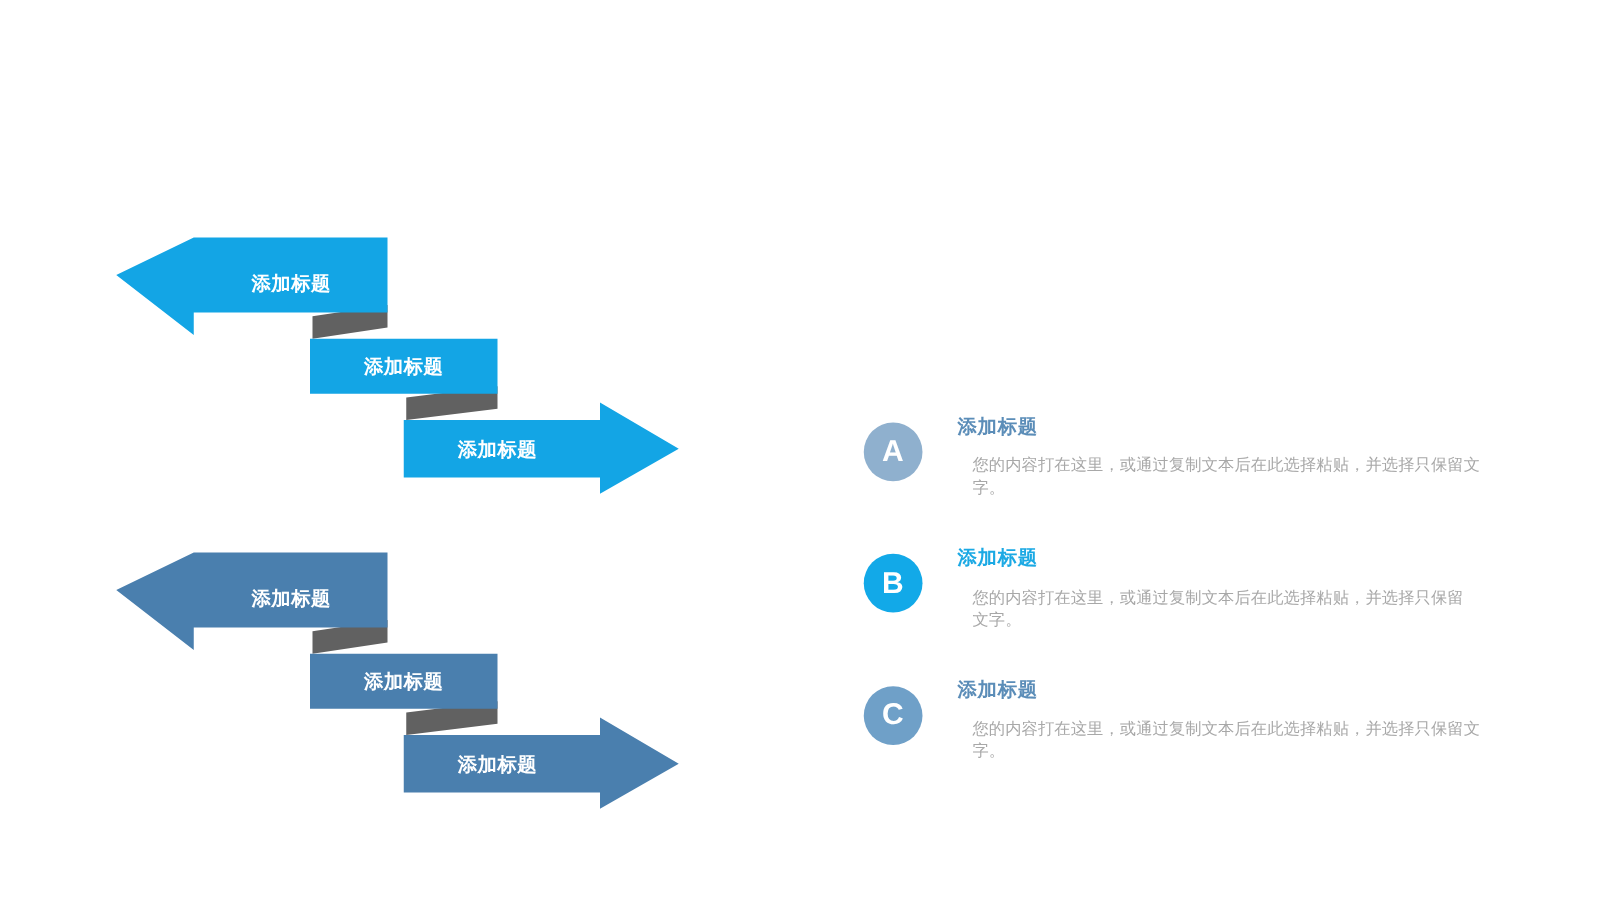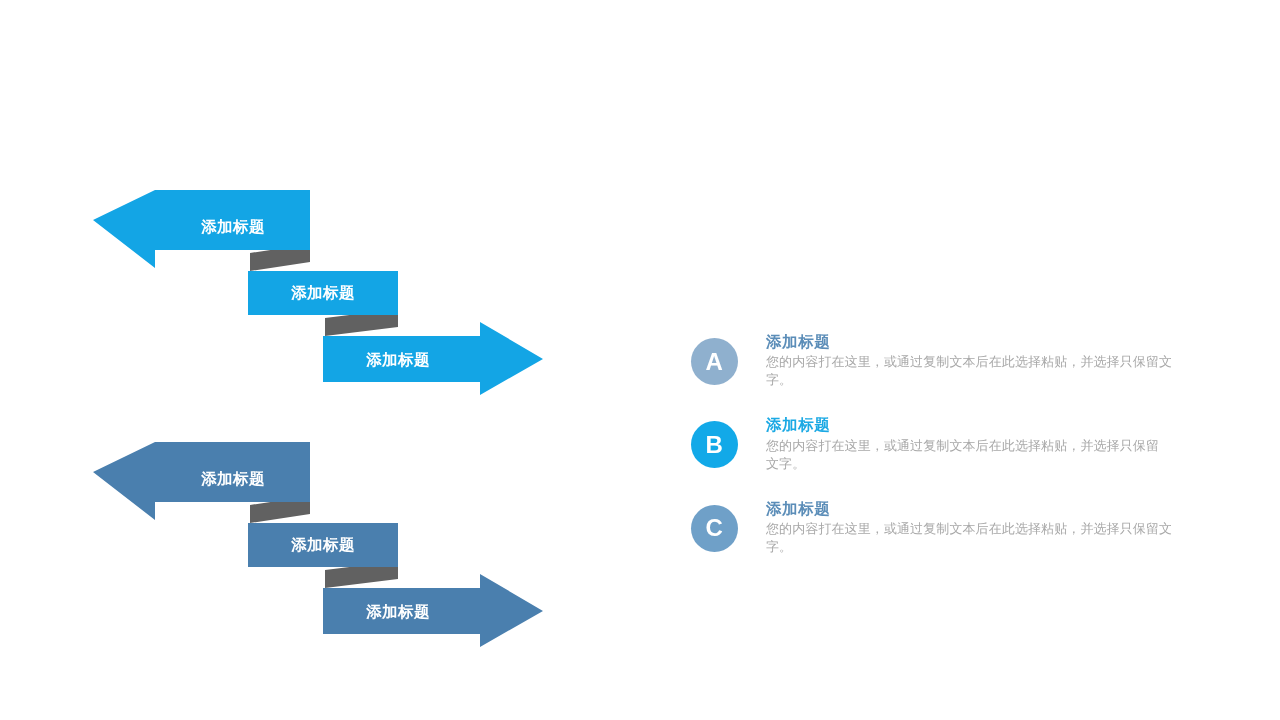--- a/index.html
+++ b/index.html
@@ -83,21 +83,21 @@
     font-weight: bold;
     letter-spacing: 0.6px;
     line-height: 1.25;
     margin: 0 0 2px 0;
     white-space: nowrap;
   }
   .bullet-body {
     font-size: 13px;
     color: #a8a8a8;
     line-height: 1.38;
-    margin: 0;
+    margin: 12px;
     width: 408px;
     letter-spacing: 0.1px;
   }
   .bullet-body.narrow { width: 398px; }
 </style>
 </head>
 <body>
 
 <div id="slide">
 

